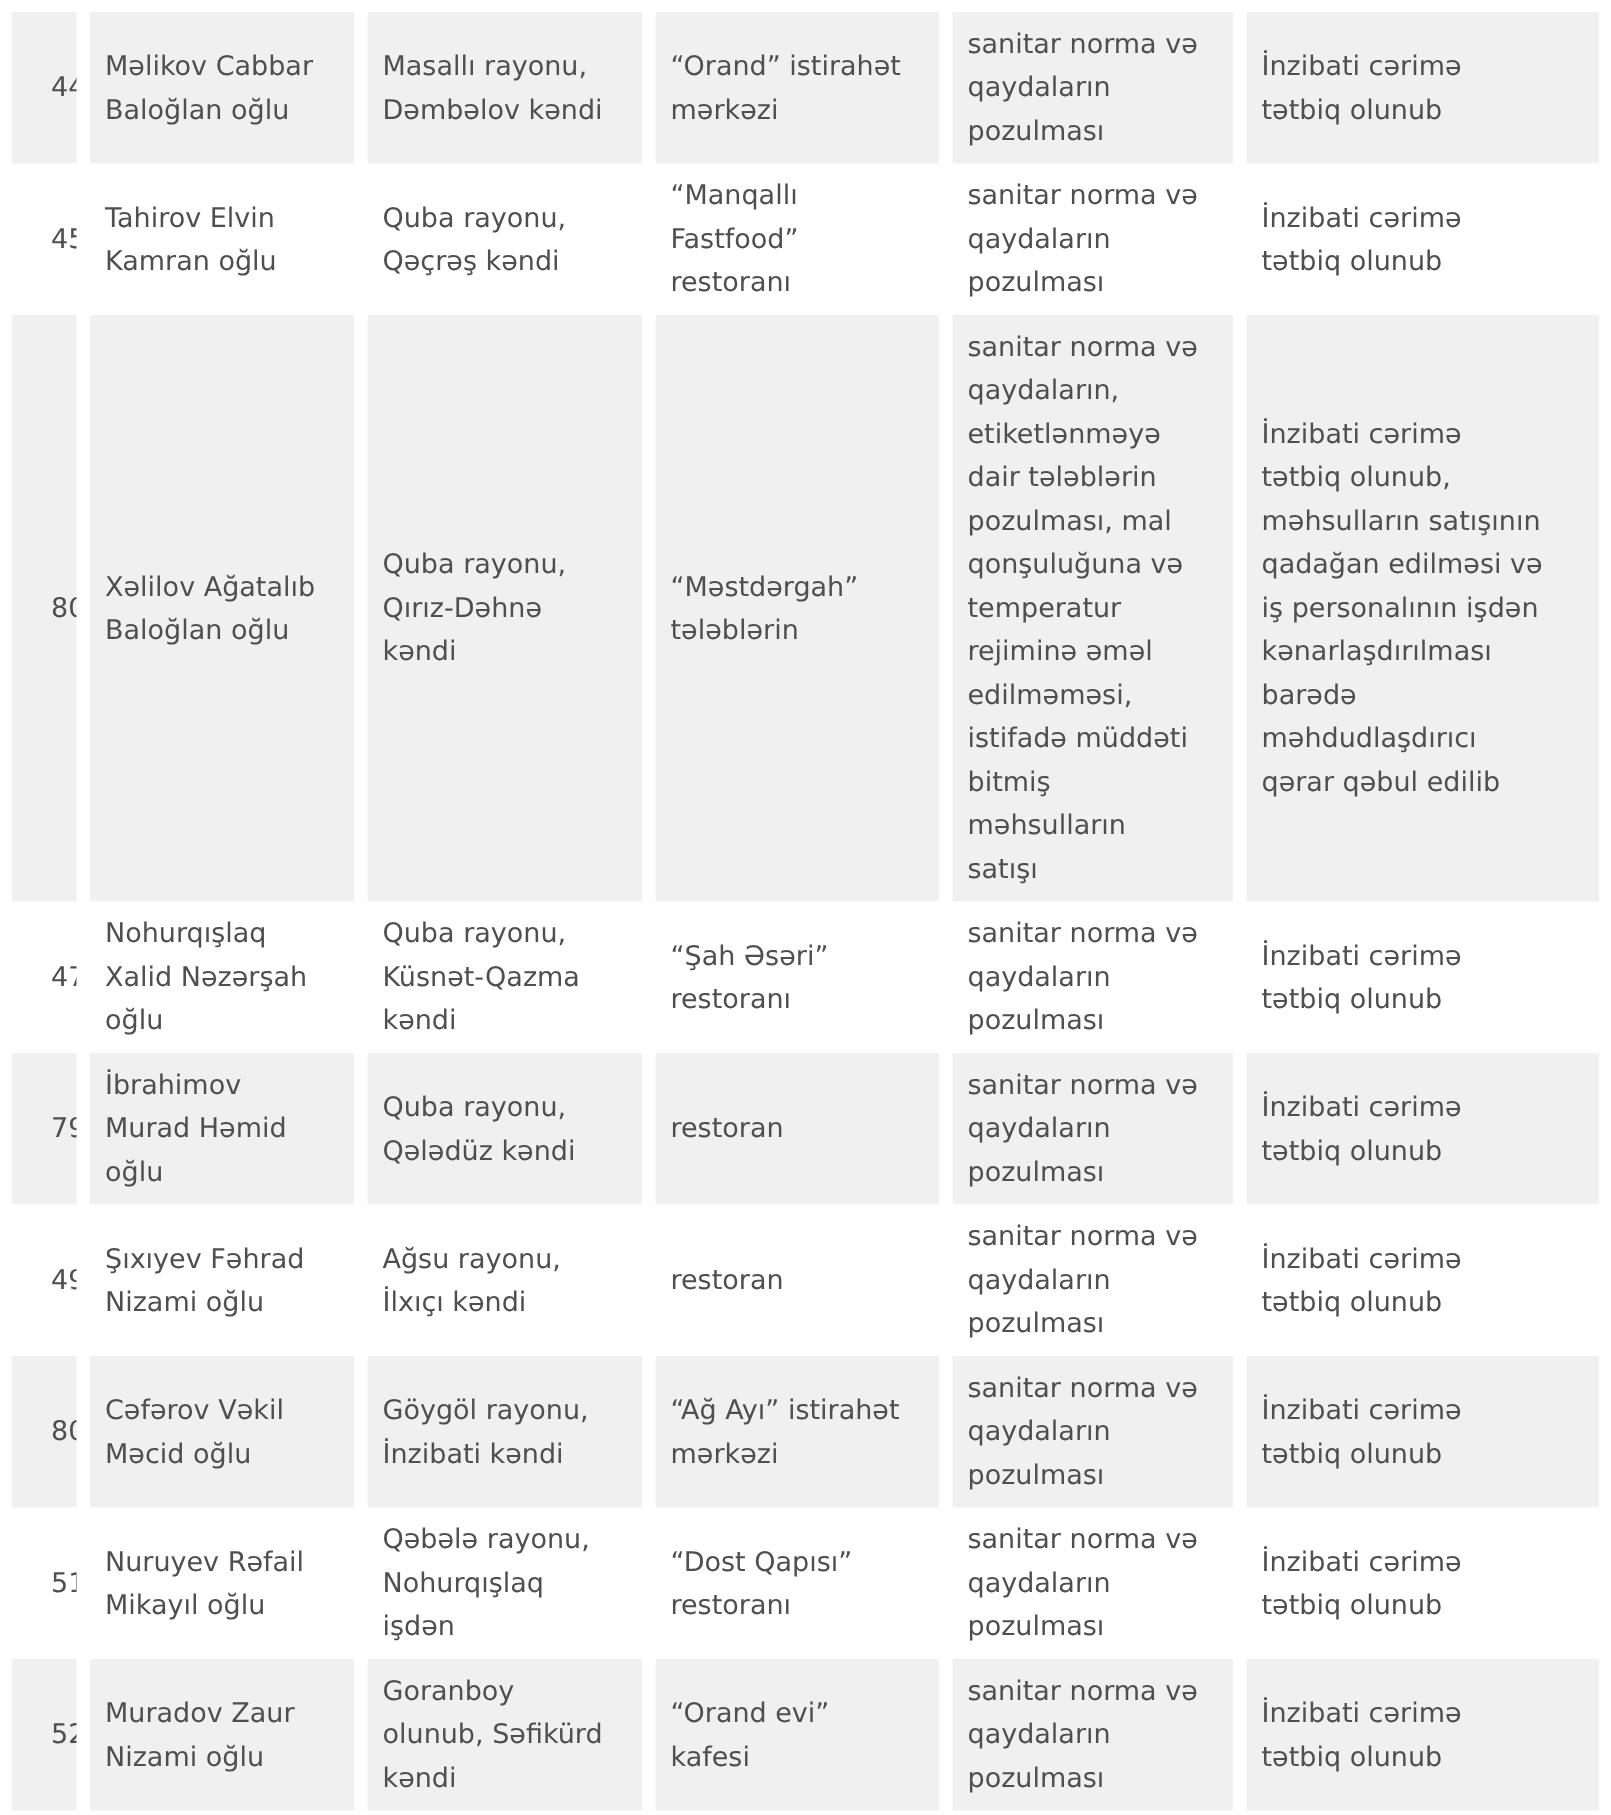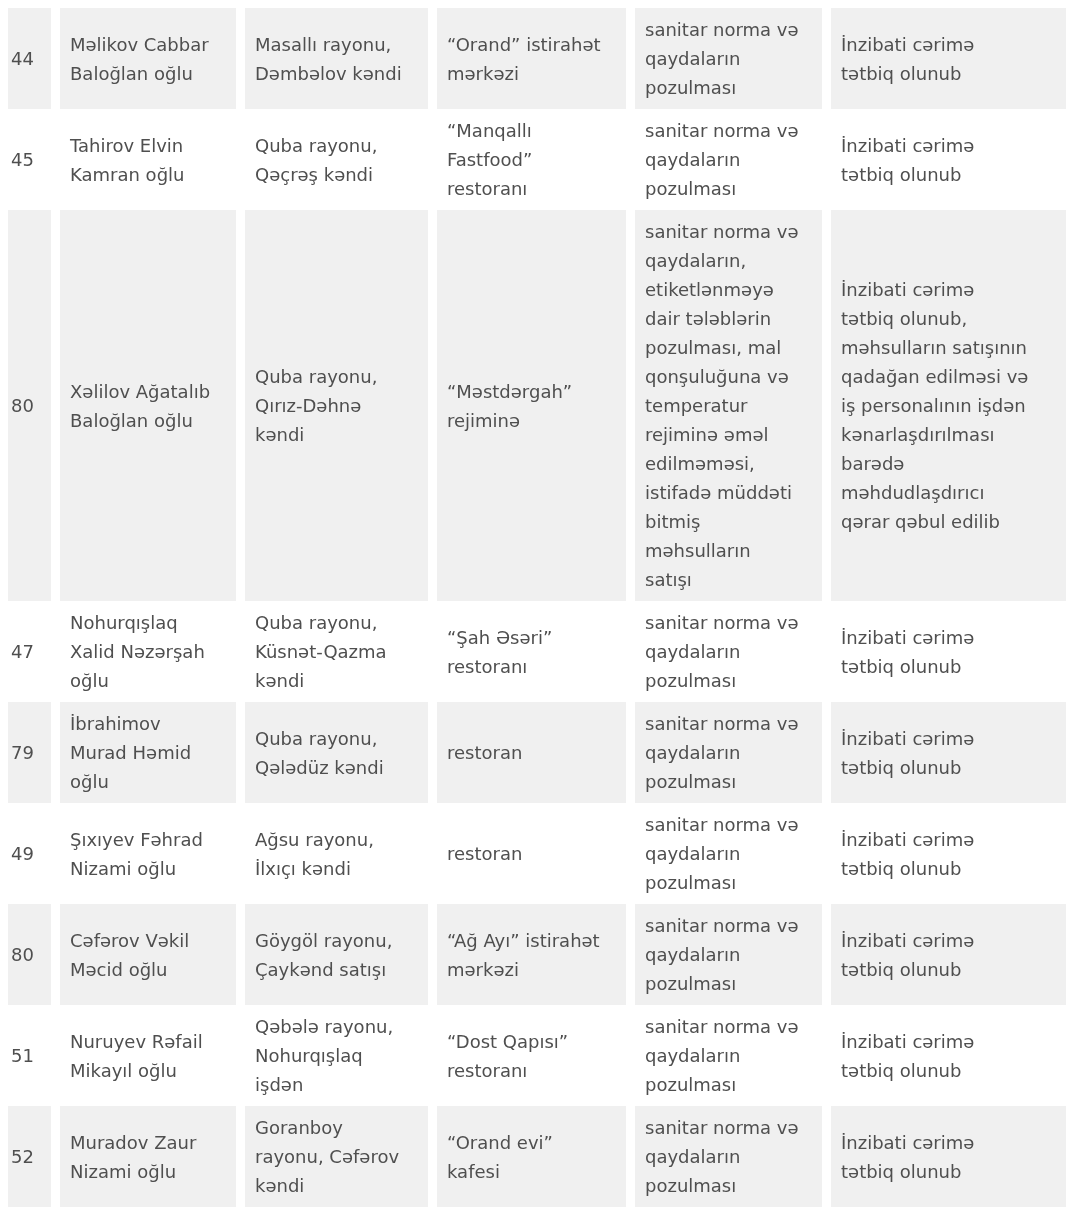--- a/index.html
+++ b/index.html
@@ -30,21 +30,21 @@
   }
   table.records td{
     box-sizing:border-box;
     vertical-align:middle;
     padding:7px 8px 7px 10px;
     white-space:pre-line;
     border-right:9px solid var(--bg);
     overflow:hidden;
   }
   table.records td:last-child{border-right:0;}
-  table.records td.num{padding-left:3px;}
+  table.records td.num{padding-left:26px;}
   tbody tr:nth-child(odd){background:var(--stripe);}
   tbody tr:nth-child(even){background:var(--bg);}
 </style>
 </head>
 <body>
 
 <div class="page">
   <table class="records">
     <colgroup>
       <col style="width:52px">
@@ -85,21 +85,21 @@
 tətbiq olunub</td>
       </tr>
       <tr>
         <td class="num">80</td>
         <td>Xəlilov Ağatalıb
 Baloğlan oğlu</td>
         <td>Quba rayonu,
 Qırız-Dəhnə
 kəndi</td>
         <td>“Məstdərgah”
-rejiminə</td>
+tələblərin</td>
         <td>sanitar norma və
 qaydaların,
 etiketlənməyə
 dair tələblərin
 pozulması, mal
 qonşuluğuna və
 temperatur
 rejiminə əməl
 edilməməsi,
 istifadə müddəti
@@ -157,21 +157,21 @@
 qaydaların
 pozulması</td>
         <td>İnzibati cərimə
 tətbiq olunub</td>
       </tr>
       <tr>
         <td class="num">80</td>
         <td>Cəfərov Vəkil
 Məcid oğlu</td>
         <td>Göygöl rayonu,
-Çaykənd satışı</td>
+İnzibati kəndi</td>
         <td>“Ağ Ayı” istirahət
 mərkəzi</td>
         <td>sanitar norma və
 qaydaların
 pozulması</td>
         <td>İnzibati cərimə
 tətbiq olunub</td>
       </tr>
       <tr>
         <td class="num">51</td>
@@ -186,21 +186,21 @@
 qaydaların
 pozulması</td>
         <td>İnzibati cərimə
 tətbiq olunub</td>
       </tr>
       <tr>
         <td class="num">52</td>
         <td>Muradov Zaur
 Nizami oğlu</td>
         <td>Goranboy
-rayonu, Cəfərov
+olunub, Səfikürd
 kəndi</td>
         <td>“Orand evi”
 kafesi</td>
         <td>sanitar norma və
 qaydaların
 pozulması</td>
         <td>İnzibati cərimə
 tətbiq olunub</td>
       </tr>
     </tbody>

